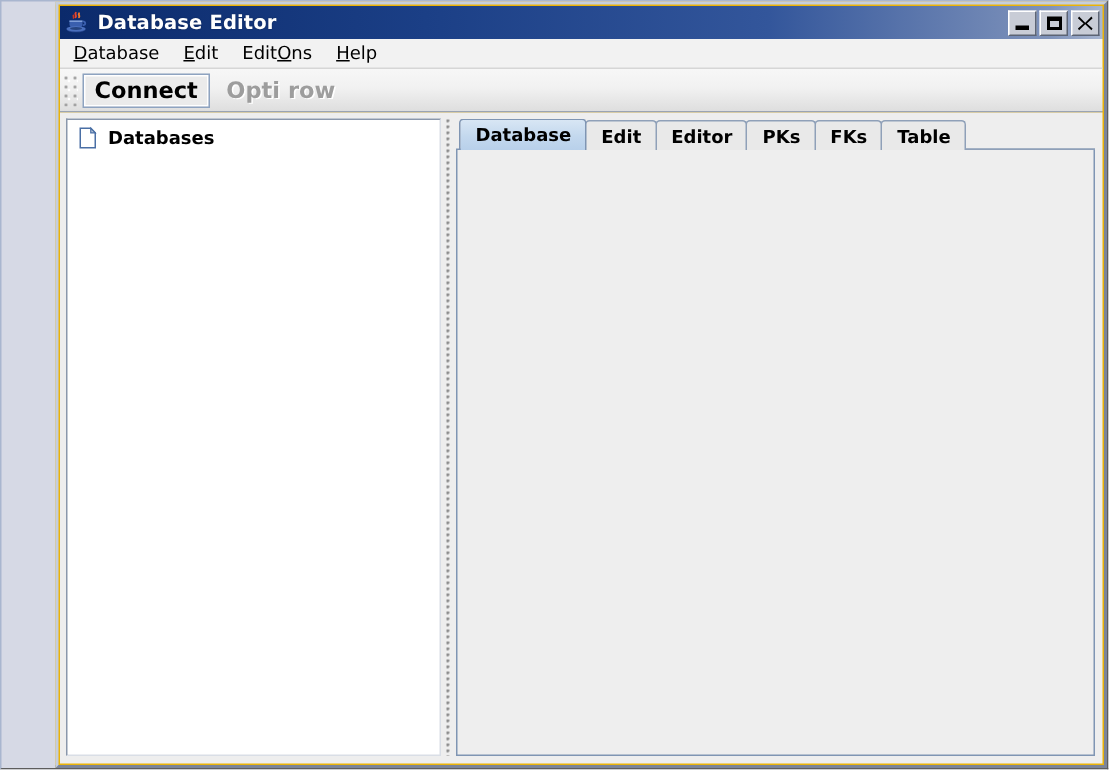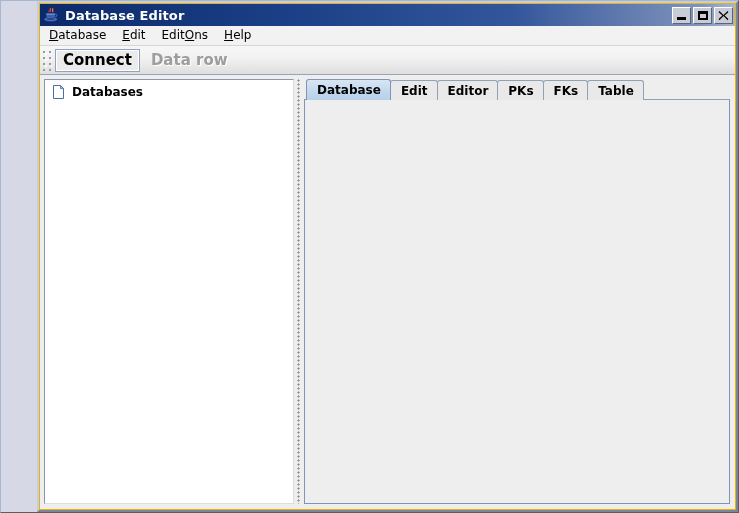--- a/index.html
+++ b/index.html
@@ -365,21 +365,21 @@
         <span>Edit</span><span class="mn">O</span><span>ns</span>
       </div>
       <div class="menu-item">
         <span class="mn">H</span><span>elp</span>
       </div>
     </div>
 
     <div id="tool-bar">
       <div id="toolbar-grip"></div>
       <button class="tb-button focused">Connect</button>
-      <button class="tb-button disabled" disabled="">Data row</button>
+      <button class="tb-button disabled" disabled="">Opti row</button>
     </div>
 
     <div id="content-area">
       <div id="split-pane">
 
         <div id="tree-panel">
           <div id="tree-root">
             <span class="tree-leaf-icon">
               <svg width="16" height="16" viewBox="0 0 16 16" aria-hidden="true">
                 <path d="M2.5 1.5 H9.5 L12.5 4.6 V14.5 H2.5 Z" fill="#ffffff" stroke="#4a6fa5" stroke-width="1"></path>

